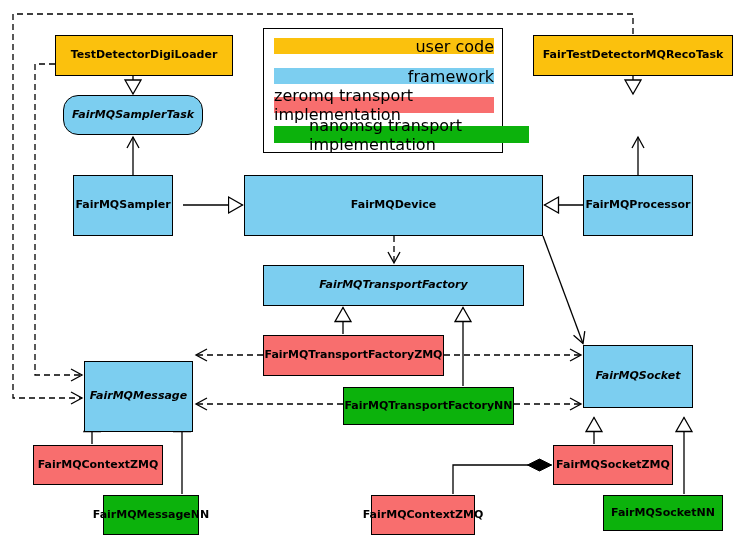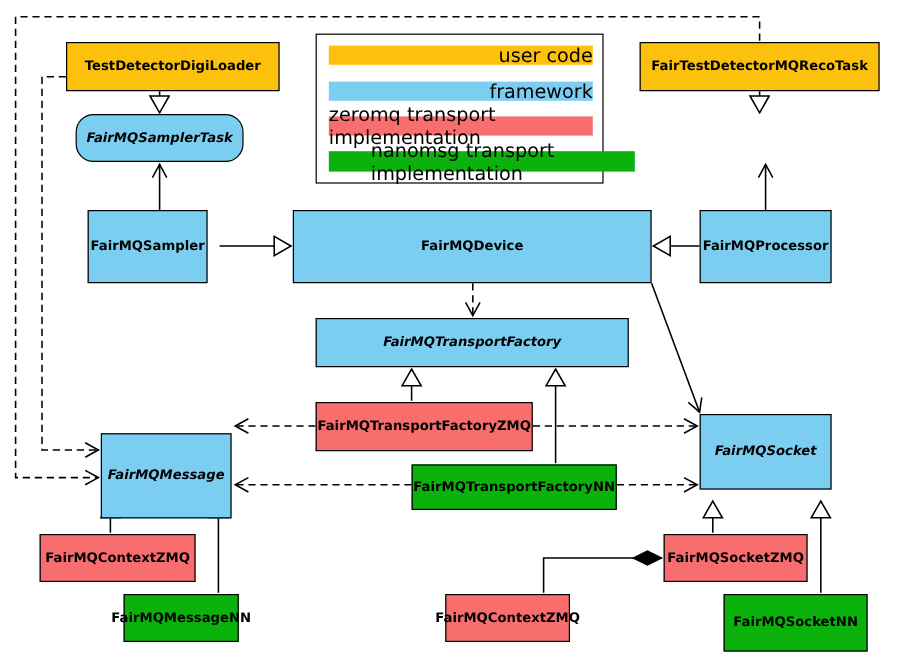--- a/index.html
+++ b/index.html
@@ -127,17 +127,17 @@
   </div>
   <div class="node c-zeromq" style="left:553px;top:445px;width:120px;height:40px;">
     <span>FairMQSocketZMQ</span>
   </div>
   <div class="node c-nanomsg" style="left:103px;top:495px;width:96px;height:40px;">
     <span>FairMQMessageNN</span>
   </div>
   <div class="node c-zeromq" style="left:371px;top:495px;width:104px;height:40px;">
     <span>FairMQContextZMQ</span>
   </div>
-  <div class="node c-nanomsg" style="left:603px;top:495px;width:120px;height:48px;">
+  <div class="node c-nanomsg" style="left:603px;top:495px;width:120px;height:36px;">
     <span>FairMQSocketNN</span>
   </div>
 
 </div>
 
 </body></html>

